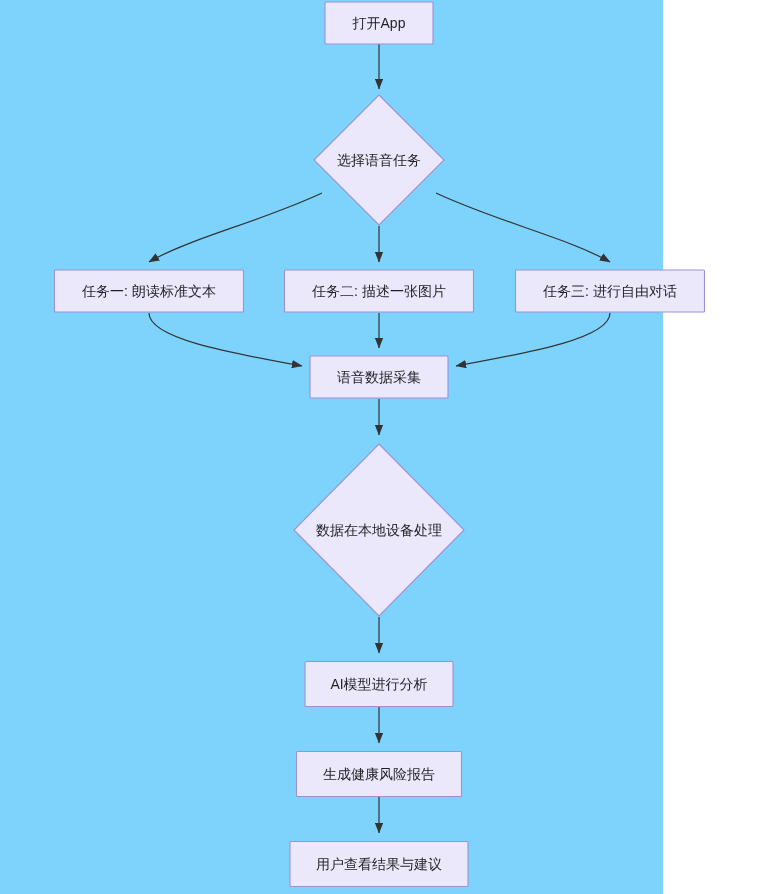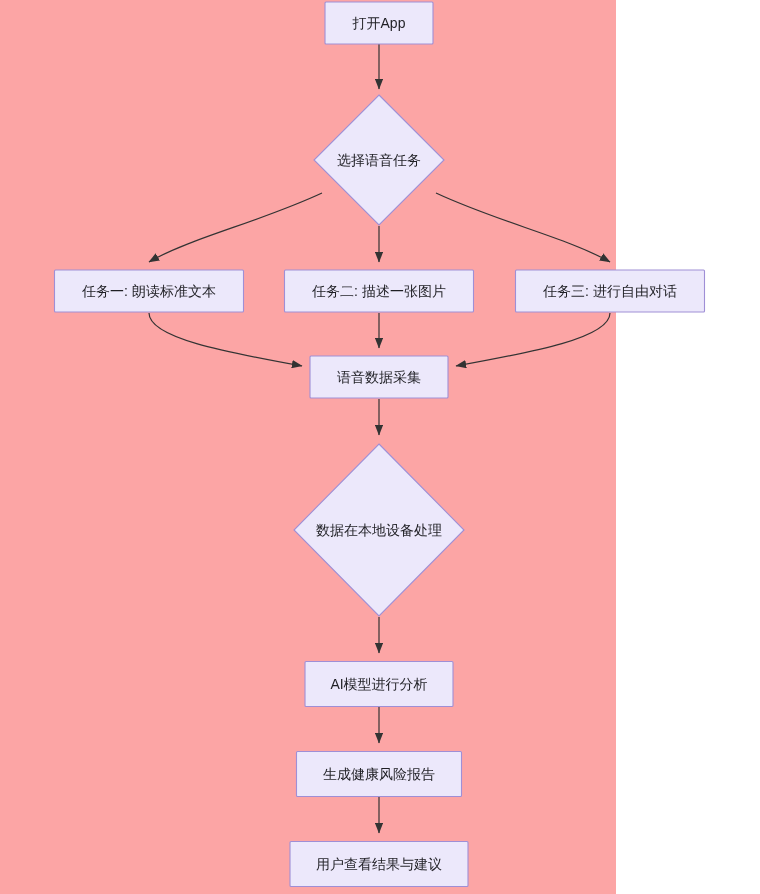--- a/index.html
+++ b/index.html
@@ -8,23 +8,23 @@
     background: #ffffff;
   }
   body {
     width: 760px;
     height: 894px;
     font-family: "Liberation Sans", "DejaVu Sans", sans-serif;
     overflow: hidden;
   }
   #flowchart-root {
     position: relative;
-    width: 616px;
+    width: 663px;
     height: 894px;
-    background: #fca5a5;
+    background: #7dd3fc;
   }
   svg#flow-svg {
     display: block;
     width: 760px;
     height: 894px;
   }
   .node-shape {
     fill: #ece8fb;
     stroke: #9f8fd6;
     stroke-width: 1.1;

